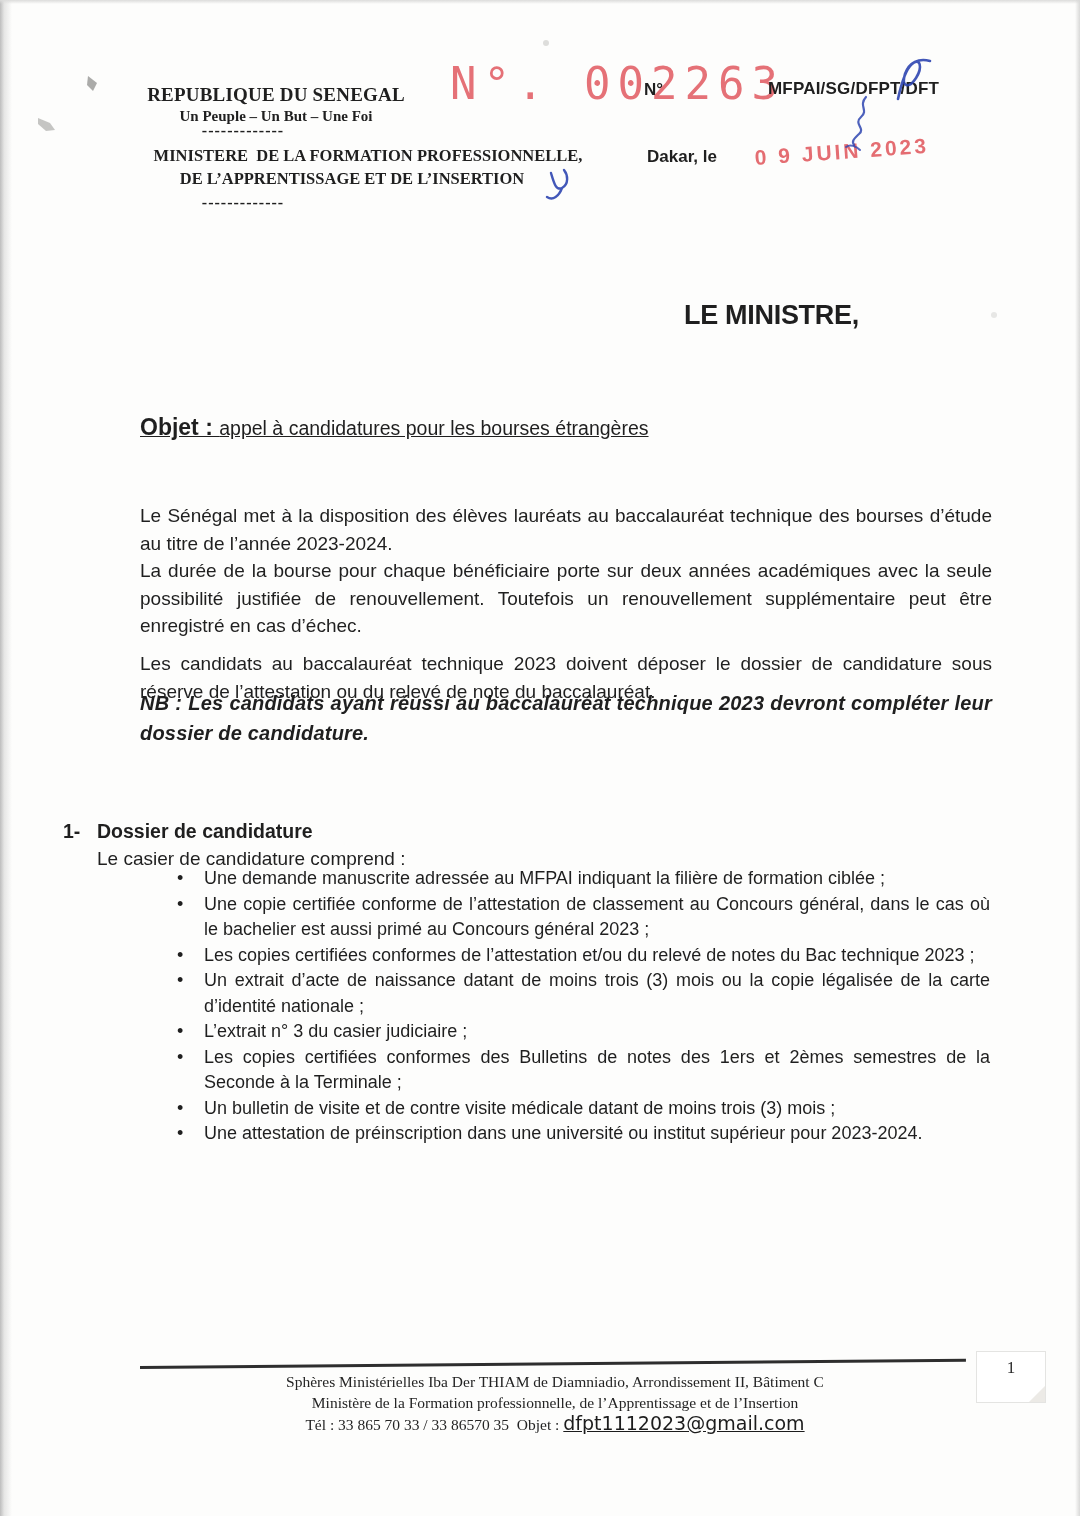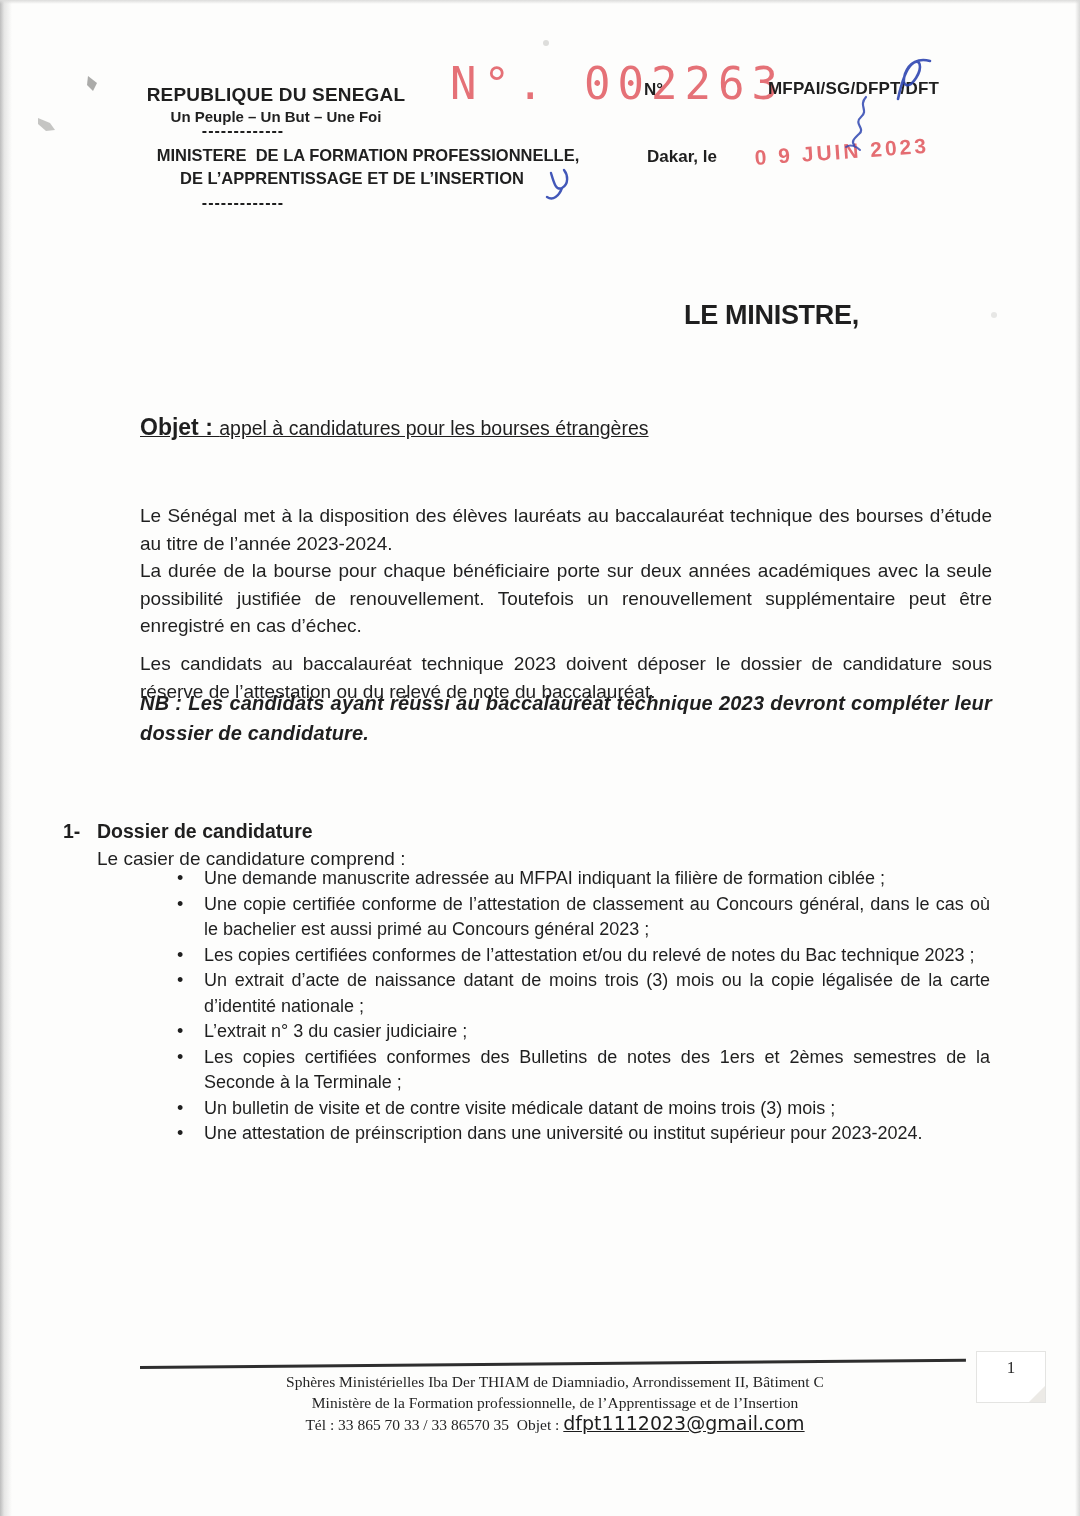--- a/index.html
+++ b/index.html
@@ -14,21 +14,21 @@
   .abs{position:absolute;}
   .ctr{transform:translateX(-50%);white-space:pre;}
   
   .edge-left{left:0;top:0;width:12px;height:1516px;
     background:linear-gradient(to right,#bdbdbd 0,#e6e6e5 35%,rgba(255,255,255,0) 100%);}
   .edge-top{left:0;top:0;width:1080px;height:4px;
     background:linear-gradient(to bottom,#dcdcdb,rgba(255,255,255,0));}
   .edge-right{right:0;top:0;width:5px;height:1516px;
     background:linear-gradient(to left,#d9d9d8,rgba(255,255,255,0));}
   
-  .hdr{font-weight:700;white-space:pre;}
+  .hdr{font-weight:700;white-space:pre;font-family:Liberation Serif, serif;}
   .republic{left:276px;top:84px;font-size:19px;letter-spacing:.2px;}
   .motto{left:276px;top:108px;font-size:15px;}
   .sep1{left:243px;top:122px;font-size:16px;letter-spacing:1px;}
   .ministry1{left:368px;top:146px;font-size:16.5px;}
   .ministry2{left:352px;top:169px;font-size:16.5px;}
   .sep2{left:243px;top:194px;font-size:16px;letter-spacing:1px;}
   .stamp-number{
     left:450px;top:58px;
     font-family:"DejaVu Sans Mono", monospace;
     font-size:44px;font-weight:400;

